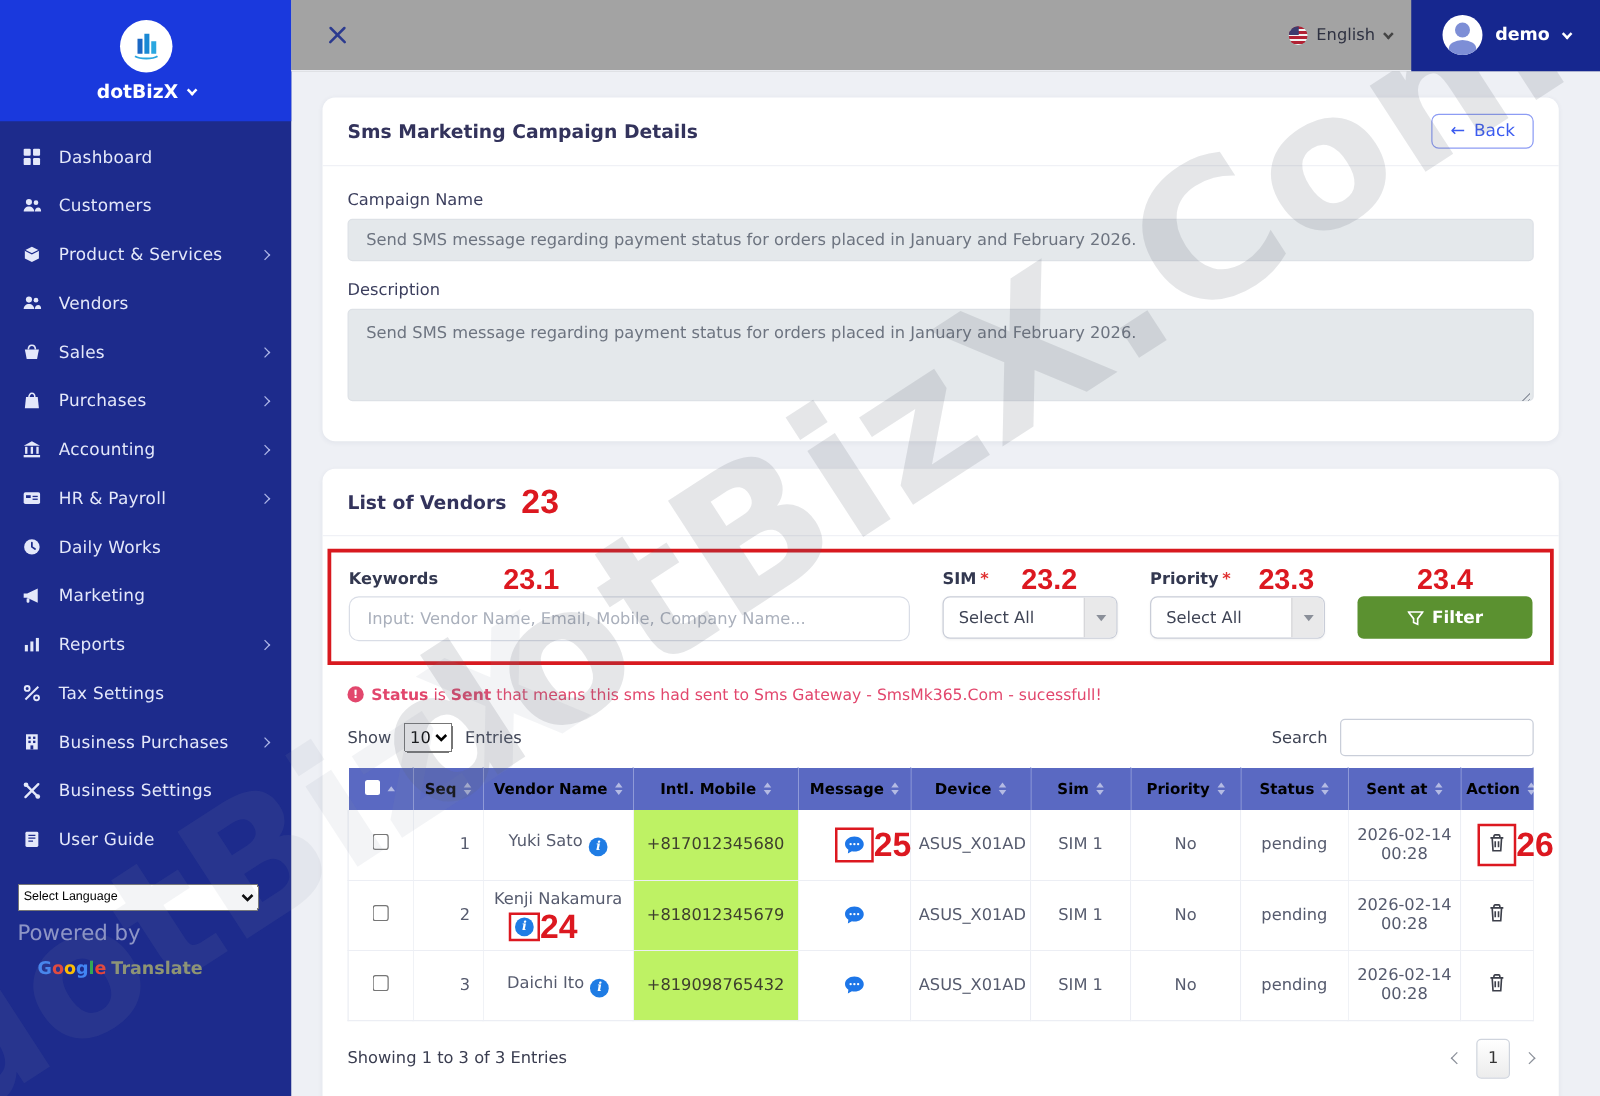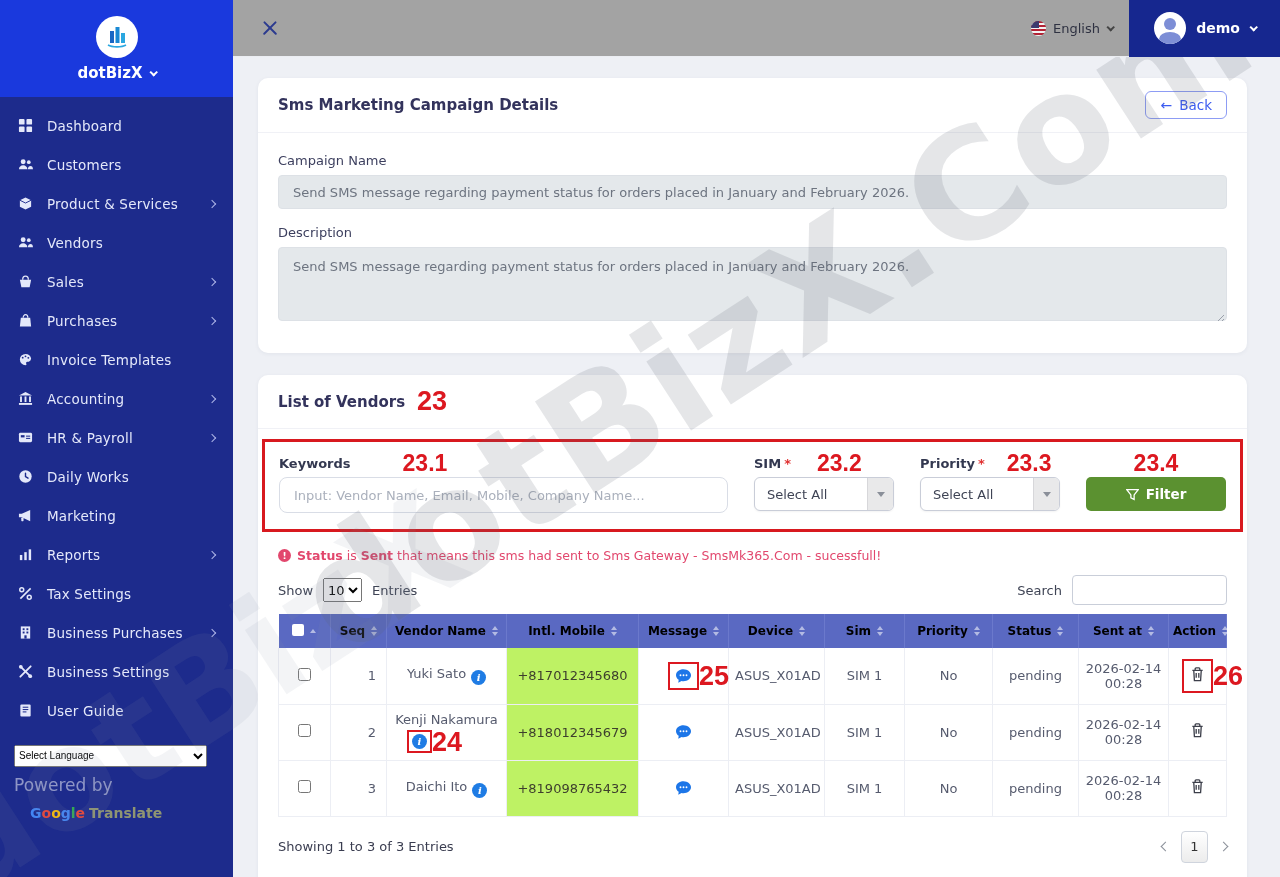--- a/index.html
+++ b/index.html
@@ -188,29 +188,20 @@
         <span>Sales</span>
         <span class="chev"></span>
       </div>
       <div class="nav-item">
         <svg viewBox="0 0 16 16" fill="currentColor">
             <path d="M3 5h10l1 9.5H2z"></path>
             <path d="M5.5 5c0-1.9 1.1-3.2 2.5-3.2S10.5 3.1 10.5 5" fill="none" stroke="currentColor" stroke-width="1.3"></path>
           </svg>
         <span>Purchases</span>
         <span class="chev"></span>
-      </div>
-      <div class="nav-item">
-        <svg viewBox="0 0 16 16" fill="currentColor">
-            <path d="M8 2a6 6 0 100 12c1 0 1.3-.9.8-1.6-.6-.9 0-2.1 1.2-2.1h1.5A4.2 4.2 0 0014 6.8C13.7 4 11.2 2 8 2z"></path>
-            <circle cx="5" cy="6" r="1" fill="#1d2b8c"></circle>
-            <circle cx="8" cy="4.6" r="1" fill="#1d2b8c"></circle>
-            <circle cx="11" cy="6.2" r="1" fill="#1d2b8c"></circle>
-          </svg>
-        <span>Invoice Templates</span>
       </div>
       <div class="nav-item">
         <svg viewBox="0 0 16 16" fill="currentColor">
             <path d="M8 1l7 3.8H1z"></path>
             <rect x="2.2" y="5.8" width="2" height="6"></rect>
             <rect x="7" y="5.8" width="2" height="6"></rect>
             <rect x="11.8" y="5.8" width="2" height="6"></rect>
             <rect x="1" y="12.8" width="14" height="2"></rect>
           </svg>
         <span>Accounting</span>

